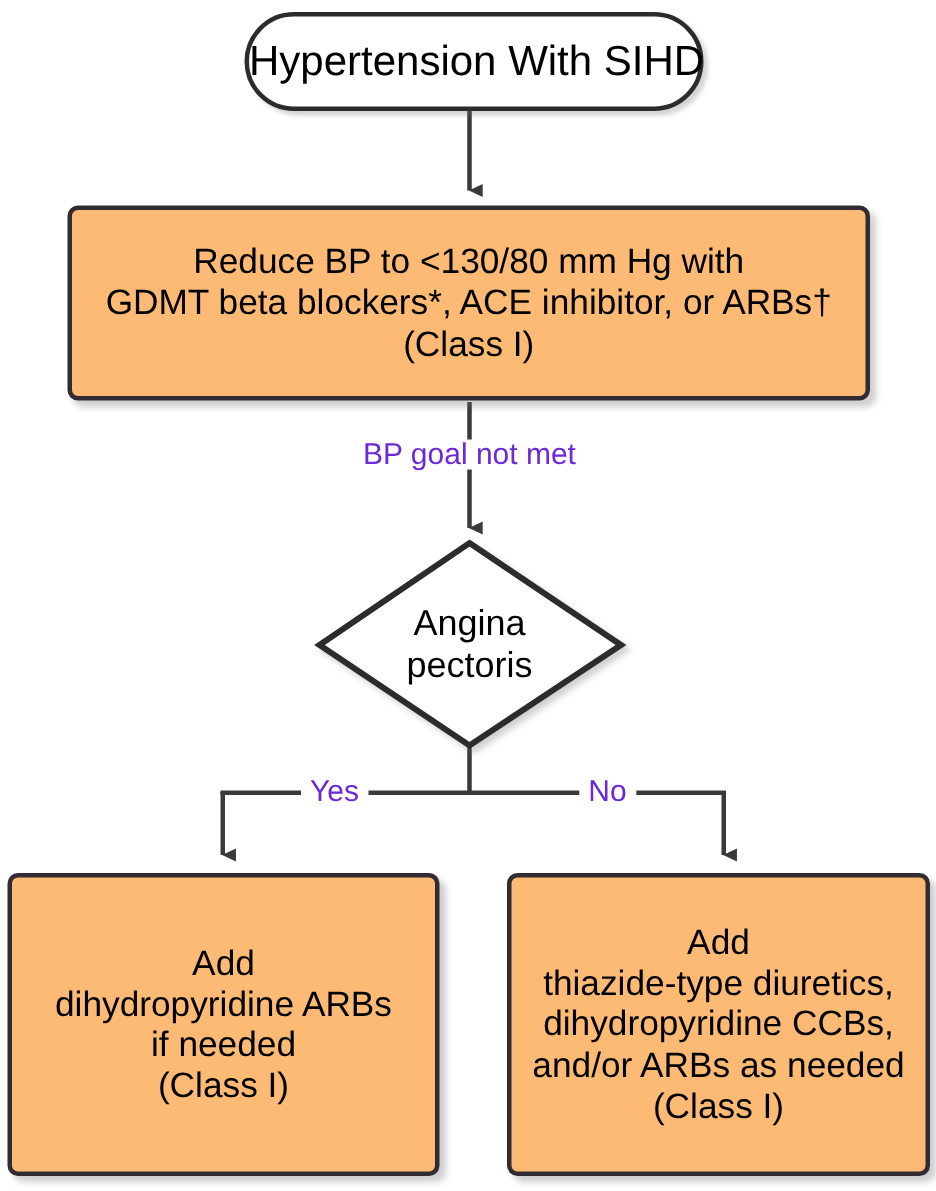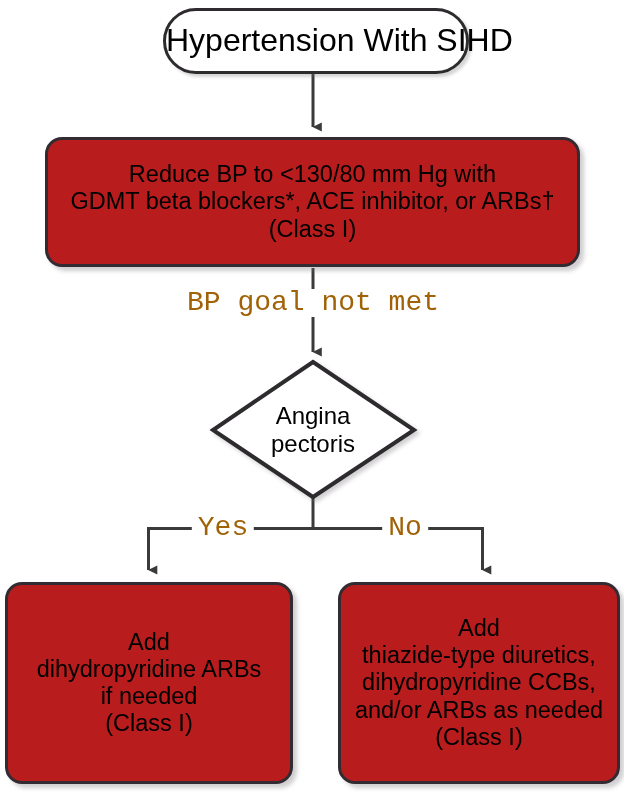--- a/index.html
+++ b/index.html
@@ -36,26 +36,26 @@
     justify-content: center;
     text-align: center;
     color: #000000;
     line-height: 1.16;
   }
   .node-terminal {
     background: #ffffff;
     border: 3px solid #2e2b2e;
     border-radius: 36px;
     box-shadow: 3px 3px 3px rgba(120,115,120,0.30);
-    font-size: 32px;
+    font-size: 28px;
   }
   .node-process {
-    background: #b91c1c;
+    background: #fdba74;
     border: 3px solid #322c32;
-    border-radius: 17px;
+    border-radius: 7px;
     box-shadow: 4px 4px 4px rgba(120,115,120,0.35);
     font-size: 23.5px;
   }
   .node-inner {
     padding: 0 8px;
     width: 100%;
   }
   .node-line { display: block; white-space: nowrap; }
   .decision-label {
     position: absolute;
@@ -63,27 +63,26 @@
     align-items: center;
     justify-content: center;
     text-align: center;
     font-size: 24px;
     color: #000;
     line-height: 1.18;
   }
 
   .edge-label {
     position: absolute;
-    font-size: 28px;
-    color: #a16207;
+    font-size: 20px;
+    color: #6d28d9;
     background: #ffffff;
     padding: 0 6px;
     white-space: nowrap;
     line-height: 1;
-    font-family: Liberation Mono, monospace;
   }
 </style>
 </head>
 <body>
 
 <div id="flowchart">
 
   <svg class="connectors" viewBox="0 0 624 794" width="624" height="794" xmlns="http://www.w3.org/2000/svg">
     <defs>
       <marker id="arrowhead" markerWidth="11" markerHeight="11" refX="5" refY="9.4" orient="auto" markerUnits="userSpaceOnUse">

